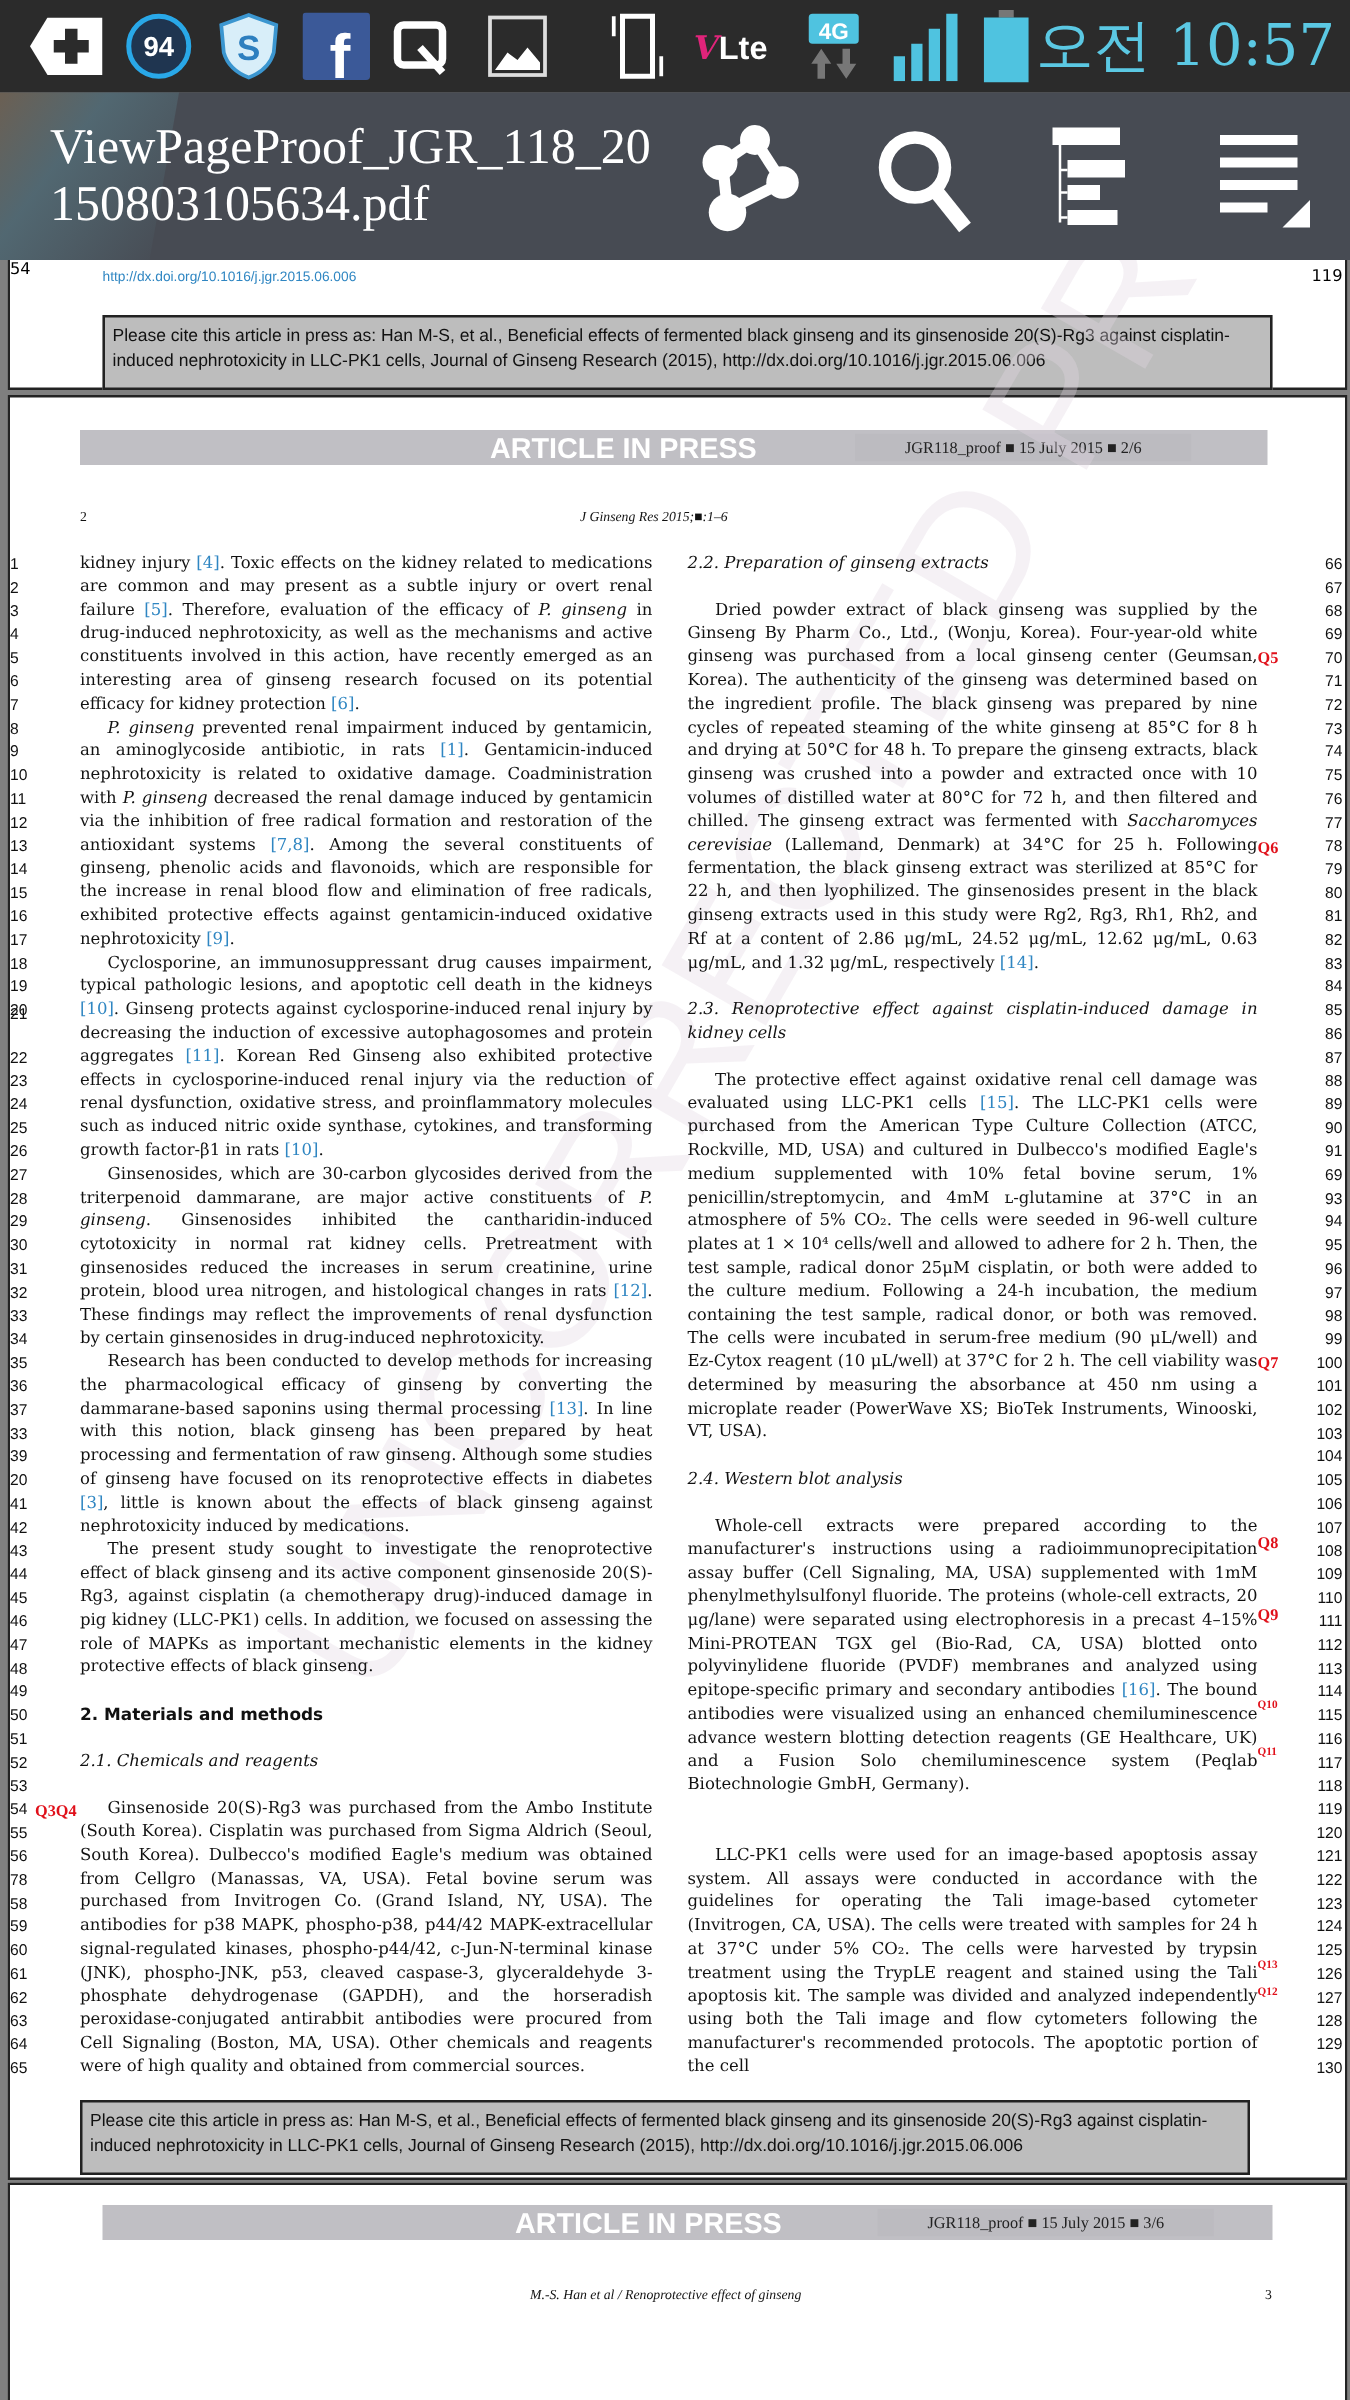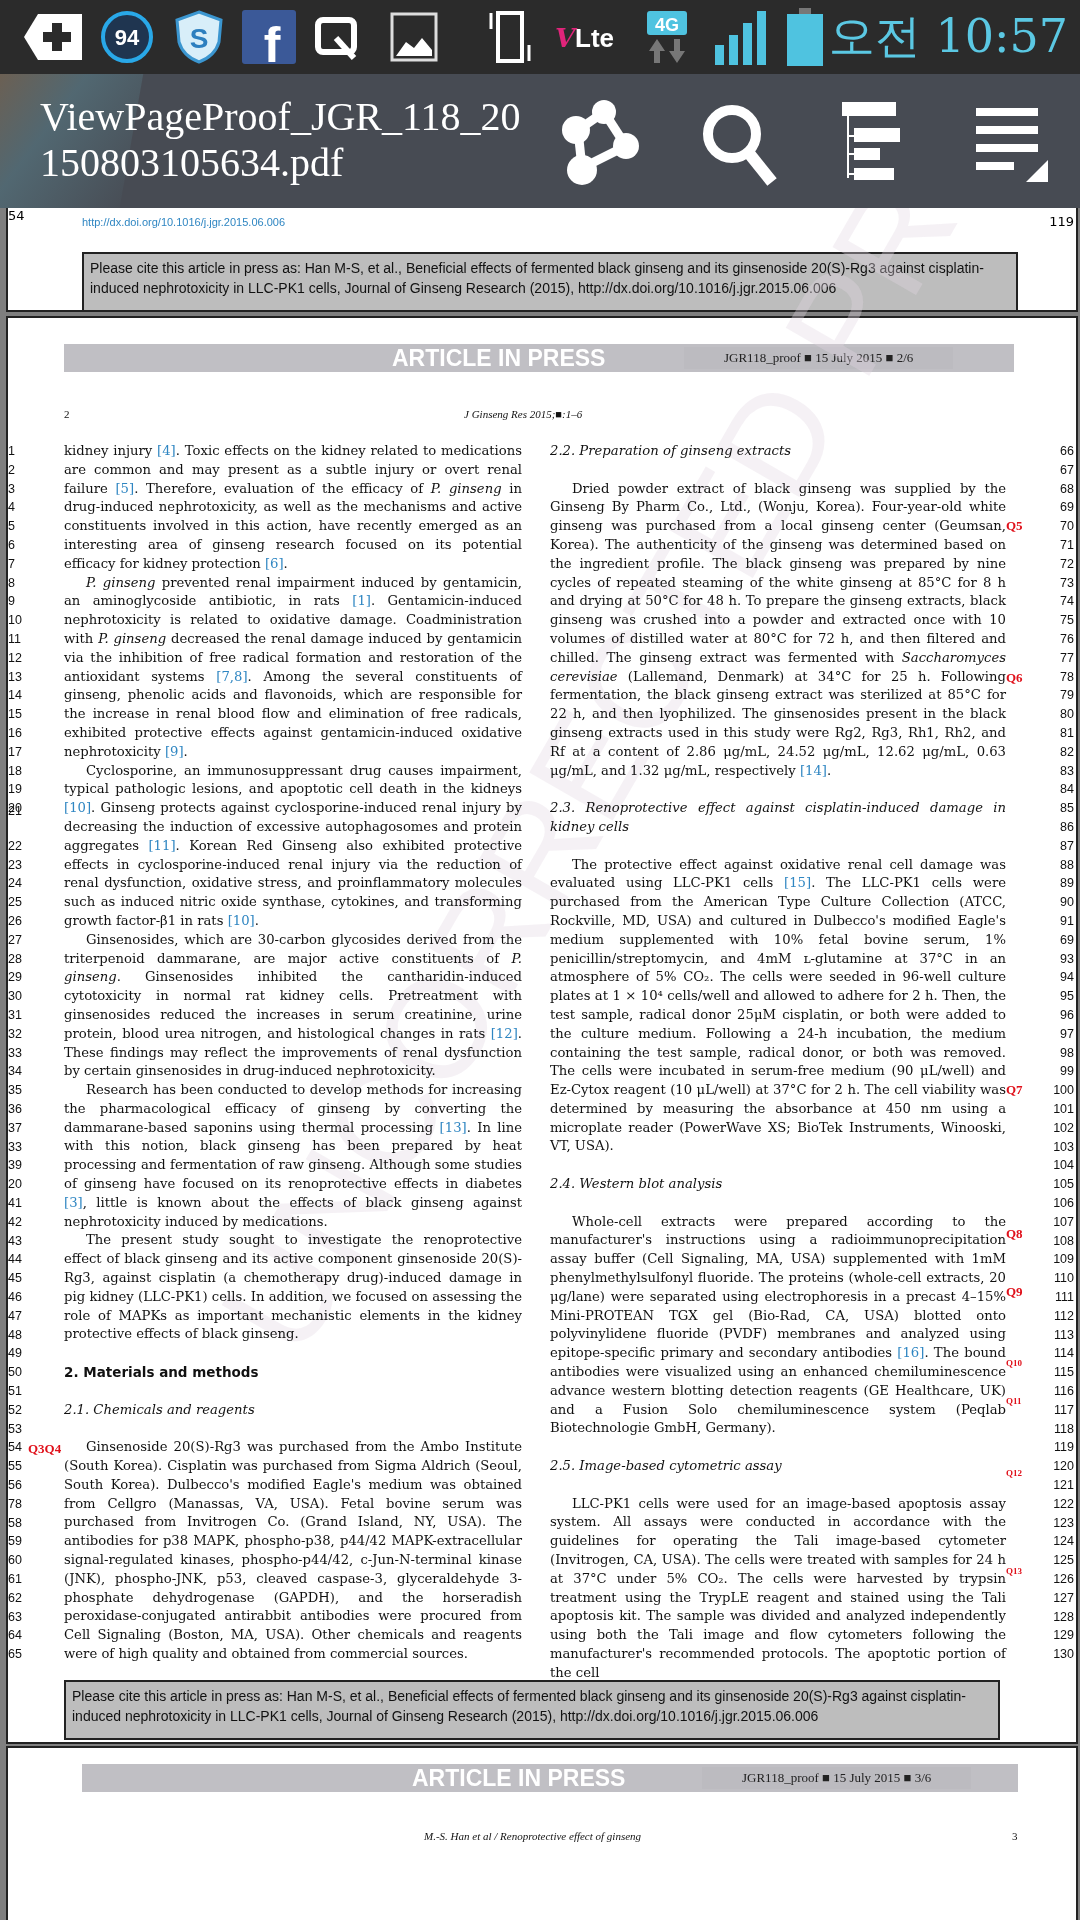--- a/index.html
+++ b/index.html
@@ -330,33 +330,32 @@
       <p class="ind"><span>Dried powder extract of black ginseng was supplied by the Ginseng By Pharm Co., Ltd., (Wonju, Korea). Four-year-old white ginseng was purchased from a local ginseng center (Geumsan, Korea). The authenticity of the ginseng was determined based on the ingredient profile. The black ginseng was prepared by nine cycles of repeated steaming of the white ginseng at 85°C for 8 h and drying at 50°C for 48 h. To prepare the ginseng extracts, black ginseng was crushed into a powder and extracted once with 10 volumes of distilled water at 80°C for 72 h, and then filtered and chilled. The ginseng extract was fermented with </span><i>Saccharomyces cerevisiae</i><span> (Lallemand, Denmark) at 34°C for 25 h. Following fermentation, the black ginseng extract was sterilized at 85°C for 22 h, and then lyophilized. The ginsenosides present in the black ginseng extracts used in this study were Rg2, Rg3, Rh1, Rh2, and Rf at a content of 2.86 μg/mL, 24.52 μg/mL, 12.62 μg/mL, 0.63 μg/mL, and 1.32 μg/mL, respectively </span><span class="ref">[14]</span><span>.</span></p>
       <div class="blank"></div>
       <p class="h3">2.3.  Renoprotective effect against cisplatin-induced damage in kidney cells</p>
       <div class="blank"></div>
       <p class="ind"><span>The protective effect against oxidative renal cell damage was evaluated using LLC-PK1 cells </span><span class="ref">[15]</span><span>. The LLC-PK1 cells were purchased from the American Type Culture Collection (ATCC, Rockville, MD, USA) and cultured in Dulbecco's modified Eagle's medium supplemented with 10% fetal bovine serum, 1% penicillin/streptomycin, and 4mM ʟ-glutamine at 37°C in an atmosphere of 5% CO₂. The cells were seeded in 96-well culture plates at 1 × 10⁴ cells/well and allowed to adhere for 2 h. Then, the test sample, radical donor 25μM cisplatin, or both were added to the culture medium. Following a 24-h incubation, the medium containing the test sample, radical donor, or both was removed. The cells were incubated in serum-free medium (90 μL/well) and Ez-Cytox reagent (10 μL/well) at 37°C for 2 h. The cell viability was determined by measuring the absorbance at 450 nm using a microplate reader (PowerWave XS; BioTek Instruments, Winooski, VT, USA).</span></p>
       <div class="blank"></div>
       <p class="h3">2.4.  Western blot analysis</p>
       <div class="blank"></div>
       <p class="ind"><span>Whole-cell extracts were prepared according to the manufacturer's instructions using a radioimmunoprecipitation assay buffer (Cell Signaling, MA, USA) supplemented with 1mM phenylmethylsulfonyl fluoride. The proteins (whole-cell extracts, 20 μg/lane) were separated using electrophoresis in a precast 4–15% Mini-PROTEAN TGX gel (Bio-Rad, CA, USA) blotted onto polyvinylidene fluoride (PVDF) membranes and analyzed using epitope-specific primary and secondary antibodies </span><span class="ref">[16]</span><span>. The bound antibodies were visualized using an enhanced chemiluminescence advance western blotting detection reagents (GE Healthcare, UK) and a Fusion Solo chemiluminescence system (Peqlab Biotechnologie GmbH, Germany).</span></p>
       <div class="blank"></div>
-      <p class="h3">2.5.  Image-based cytometric assay</p>
       <div class="blank"></div>
       <p class="ind">LLC-PK1 cells were used for an image-based apoptosis assay system. All assays were conducted in accordance with the guidelines for operating the Tali image-based cytometer (Invitrogen, CA, USA). The cells were treated with samples for 24 h at 37°C under 5% CO₂. The cells were harvested by trypsin treatment using the TrypLE reagent and stained using the Tali apoptosis kit. The sample was divided and analyzed independently using both the Tali image and flow cytometers following the manufacturer's recommended protocols. The apoptotic portion of the cell</p>
     </div>
 
     <div class="q" style="left:998px;top:200px;">Q5</div>
     <div class="q" style="left:998px;top:352px;">Q6</div>
     <div class="q" style="left:998px;top:764px;">Q7</div>
     <div class="q" style="left:998px;top:908px;">Q8</div>
     <div class="q" style="left:998px;top:966px;">Q9</div>
     <div class="q sm" style="left:998px;top:1040px;">Q10</div>
     <div class="q sm" style="left:998px;top:1078px;">Q11</div>
-    <div class="q sm" style="left:998px;top:1150px;">Q12</div>
+    <div class="q sm" style="left:998px;top:1270px;">Q12</div>
     <div class="q sm" style="left:998px;top:1248px;">Q13</div>
 
     <div class="cite-box" style="left:56px;top:1362px;width:936px;height:60px;">Please cite this article in press as: Han M-S, et al., Beneficial effects of fermented black ginseng and its ginsenoside 20(S)-Rg3 against cisplatin-induced nephrotoxicity in LLC-PK1 cells, Journal of Ginseng Research (2015), http://dx.doi.org/10.1016/j.jgr.2015.06.006</div>
   </div>
 
   <div class="page" style="top:1538px;height:200px;">
     <div class="aip-bar" style="left:74px;top:16px;width:936px;">
       <div class="aip-title" style="left:330px;">ARTICLE IN PRESS</div>
       <div class="aip-meta" style="left:620px;">JGR118_proof ■ 15 July 2015 ■ 3/6</div>
     </div>

